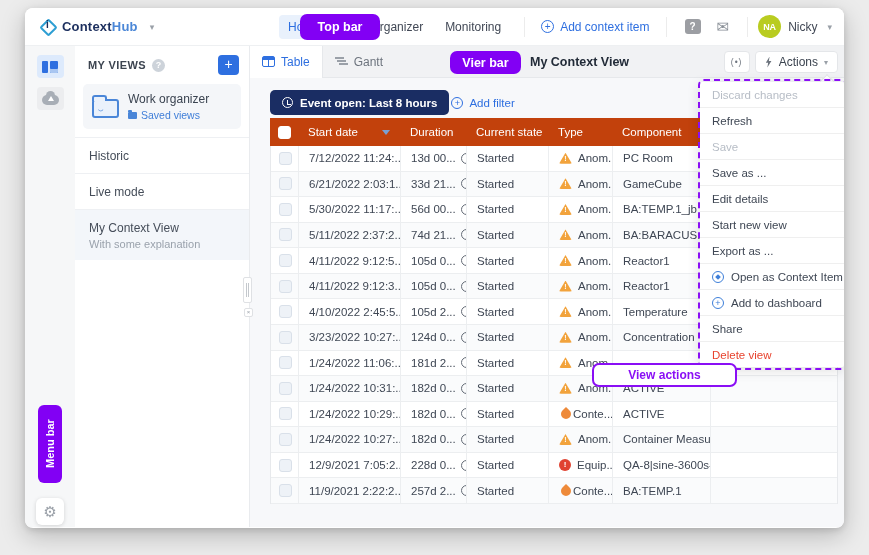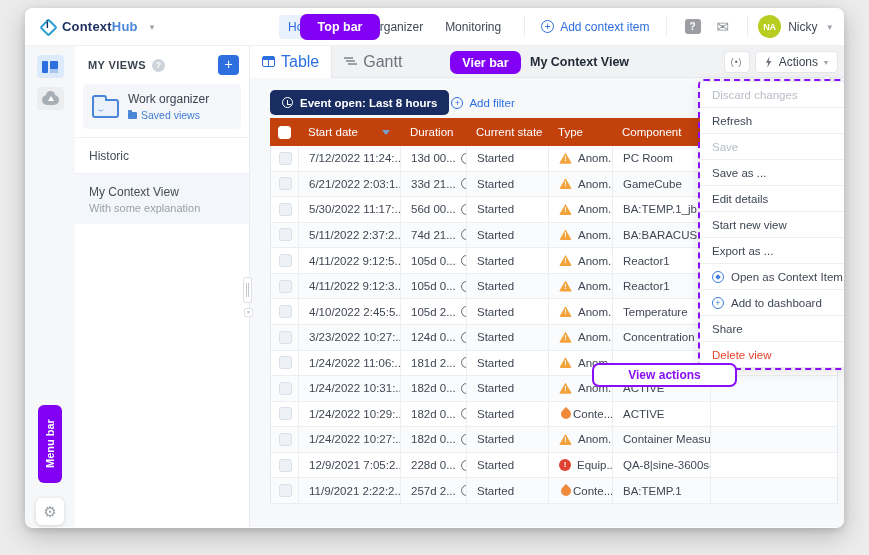--- a/index.html
+++ b/index.html
@@ -76,21 +76,21 @@
   
   .drag-handle { position:absolute; left:218px; top:231px; width:9px; height:26px; background:#fff; border:1px solid #dfe1e4; border-radius:2px; z-index:5;
                  display:flex; align-items:center; justify-content:center; gap:1px; }
   .drag-handle i { display:block; width:1px; height:14px; background:#c4c8cd; }
   .collapse-btn { position:absolute; left:219px; top:262px; width:9px; height:9px; background:#fff; border:1px solid #dfe1e4; border-radius:2px; z-index:5;
                   color:#9aa0a8; font-size:6px; line-height:7px; text-align:center; }
 
   
   .main { flex:1; background:#f7f8fa; position:relative; }
   .viewtabs { position:absolute; left:0; top:0; right:0; height:32px; background:#f1f2f4; border-bottom:1px solid #e6e8eb; display:flex; align-items:center; }
-  .tab { height:32px; display:flex; align-items:center; gap:6px; padding:0 12px; font-size:16px; color:#6d747e; cursor:pointer; }
+  .tab { height:32px; display:flex; align-items:center; gap:6px; padding:0 12px; font-size:12px; color:#6d747e; cursor:pointer; }
   .tab.active { background:#fff; color:#2e6fe0; border-right:1px solid #e6e8eb; }
   .table-ico { position:relative; width:13px; height:11px; border:1.5px solid #2e6fe0; border-radius:2px; }
   .table-ico::before { content:""; position:absolute; left:0; top:0; right:0; height:3px; background:#2e6fe0; }
   .table-ico::after { content:""; position:absolute; left:4.5px; top:3px; bottom:0; width:1.5px; background:#2e6fe0; }
   .gantt-ico { position:relative; width:13px; height:11px; }
   .gantt-ico::before { content:""; position:absolute; left:0; top:1px; width:9px; height:2px; background:#9aa0a8; box-shadow:2px 3px 0 #9aa0a8, 4px 6px 0 #9aa0a8; }
   .badge-vierbar { position:absolute; left:200px; top:5px; width:71px; height:23px; background:#8200f4; border-radius:7px;
                    color:#fff; font-size:12.5px; font-weight:bold; display:flex; align-items:center; justify-content:center; z-index:30; }
   .view-title { position:absolute; left:280px; top:0; height:32px; display:flex; align-items:center; font-size:12.5px; font-weight:bold; color:#222b38; }
   .vt-right { position:absolute; right:6px; top:5px; display:flex; gap:5px; }
@@ -219,20 +219,23 @@
           <div class="ws-sub">
             <span class="mini-folder"></span>
             <span>Saved views</span>
           </div>
         </div>
       </div>
       <div>
           <div class="side-item">
             <div class="side-item-title">Historic</div>
           </div>
+          <div class="side-item">
+            <div class="side-item-title">Live mode</div>
+          </div>
           <div class="side-item selected">
             <div class="side-item-title">My Context View</div>
             <div class="side-item-sub">With some explanation</div>
           </div>
         </div>
     </div>
 
     <div class="drag-handle">
         <i></i>
         <i></i>

